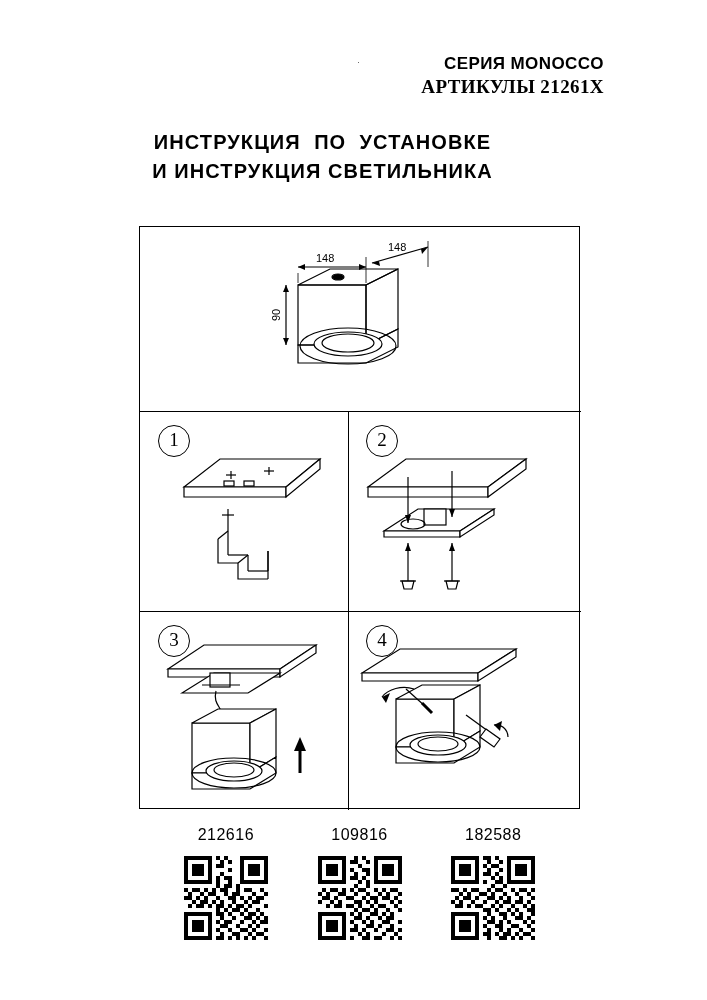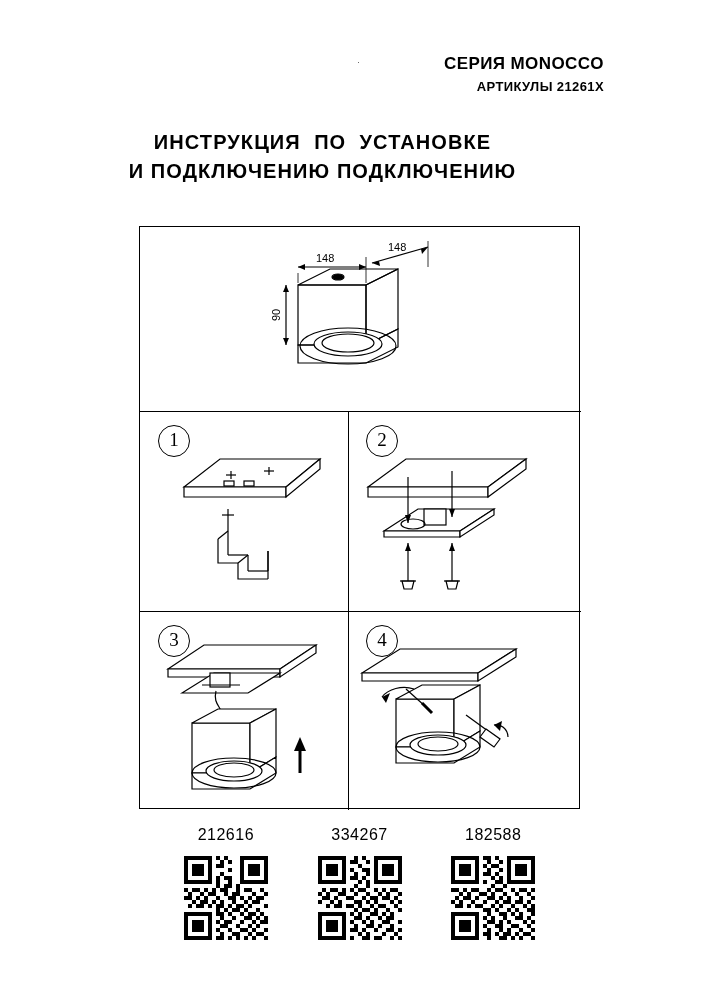--- a/index.html
+++ b/index.html
@@ -27,24 +27,25 @@
     right: 103px;
     text-align: right;
   }
   .series-line {
     font-size: 17px;
     font-weight: bold;
     letter-spacing: 0.4px;
     line-height: 24px;
   }
   .article-line {
-    font-size: 13px;
+    font-size: 19px;
     font-weight: bold;
     letter-spacing: 0.4px;
     line-height: 22px;
+    font-family: Liberation Serif, serif;
   }
   .title-block {
     position: absolute;
     top: 128px;
     left: 0;
     width: 707px;
     text-align: center;
     padding-right: 62px;
     box-sizing: border-box;
   }
@@ -145,21 +146,21 @@
 
   <div class="tiny-mark">·</div>
 
   <div class="header">
     <div class="series-line">СЕРИЯ MONOCCO</div>
     <div class="article-line">АРТИКУЛЫ 21261X</div>
   </div>
 
   <div class="title-block">
     <div class="title-line">ИНСТРУКЦИЯ  ПО  УСТАНОВКЕ</div>
-    <div class="title-line">И ПОДКЛЮЧЕНИЮ ПОДКЛЮЧЕНИЮ</div>
+    <div class="title-line">И ИНСТРУКЦИЯ СВЕТИЛЬНИКА</div>
   </div>
 
   <div class="frame">
 
     <div class="hline" style="top:184px;"></div>
     <div class="hline" style="top:384px;"></div>
     <div class="vline" style="left:208px; top:184px; height:399px;"></div>
 
     <div class="cell" style="left:0; top:0; width:441px; height:184px;">
       <svg width="441" height="184" viewBox="0 0 441 184">
@@ -431,21 +432,21 @@
             <rect x="17" y="20" width="1" height="1"></rect>
             <rect x="20" y="20" width="1" height="1"></rect>
           <rect x="8" y="7" width="1" height="1"></rect>
             <rect x="10" y="7" width="2" height="1"></rect>
             <rect x="13" y="7" width="1" height="1"></rect>
         </g>
       </svg>
     </div>
 
     <div class="qr-item">
-      <div class="qr-code-label">334267</div>
+      <div class="qr-code-label">109816</div>
       <svg class="qr-img" viewBox="0 0 21 21" shape-rendering="crispEdges">
         <rect width="21" height="21" fill="#fff"></rect>
         <g fill="#000">
           <rect x="0" y="0" width="7" height="7"></rect>
             <rect x="1" y="1" width="5" height="5" fill="#fff"></rect>
             <rect x="2" y="2" width="3" height="3"></rect>
           <rect x="14" y="0" width="7" height="7"></rect>
             <rect x="15" y="1" width="5" height="5" fill="#fff"></rect>
             <rect x="16" y="2" width="3" height="3"></rect>
           <rect x="0" y="14" width="7" height="7"></rect>

